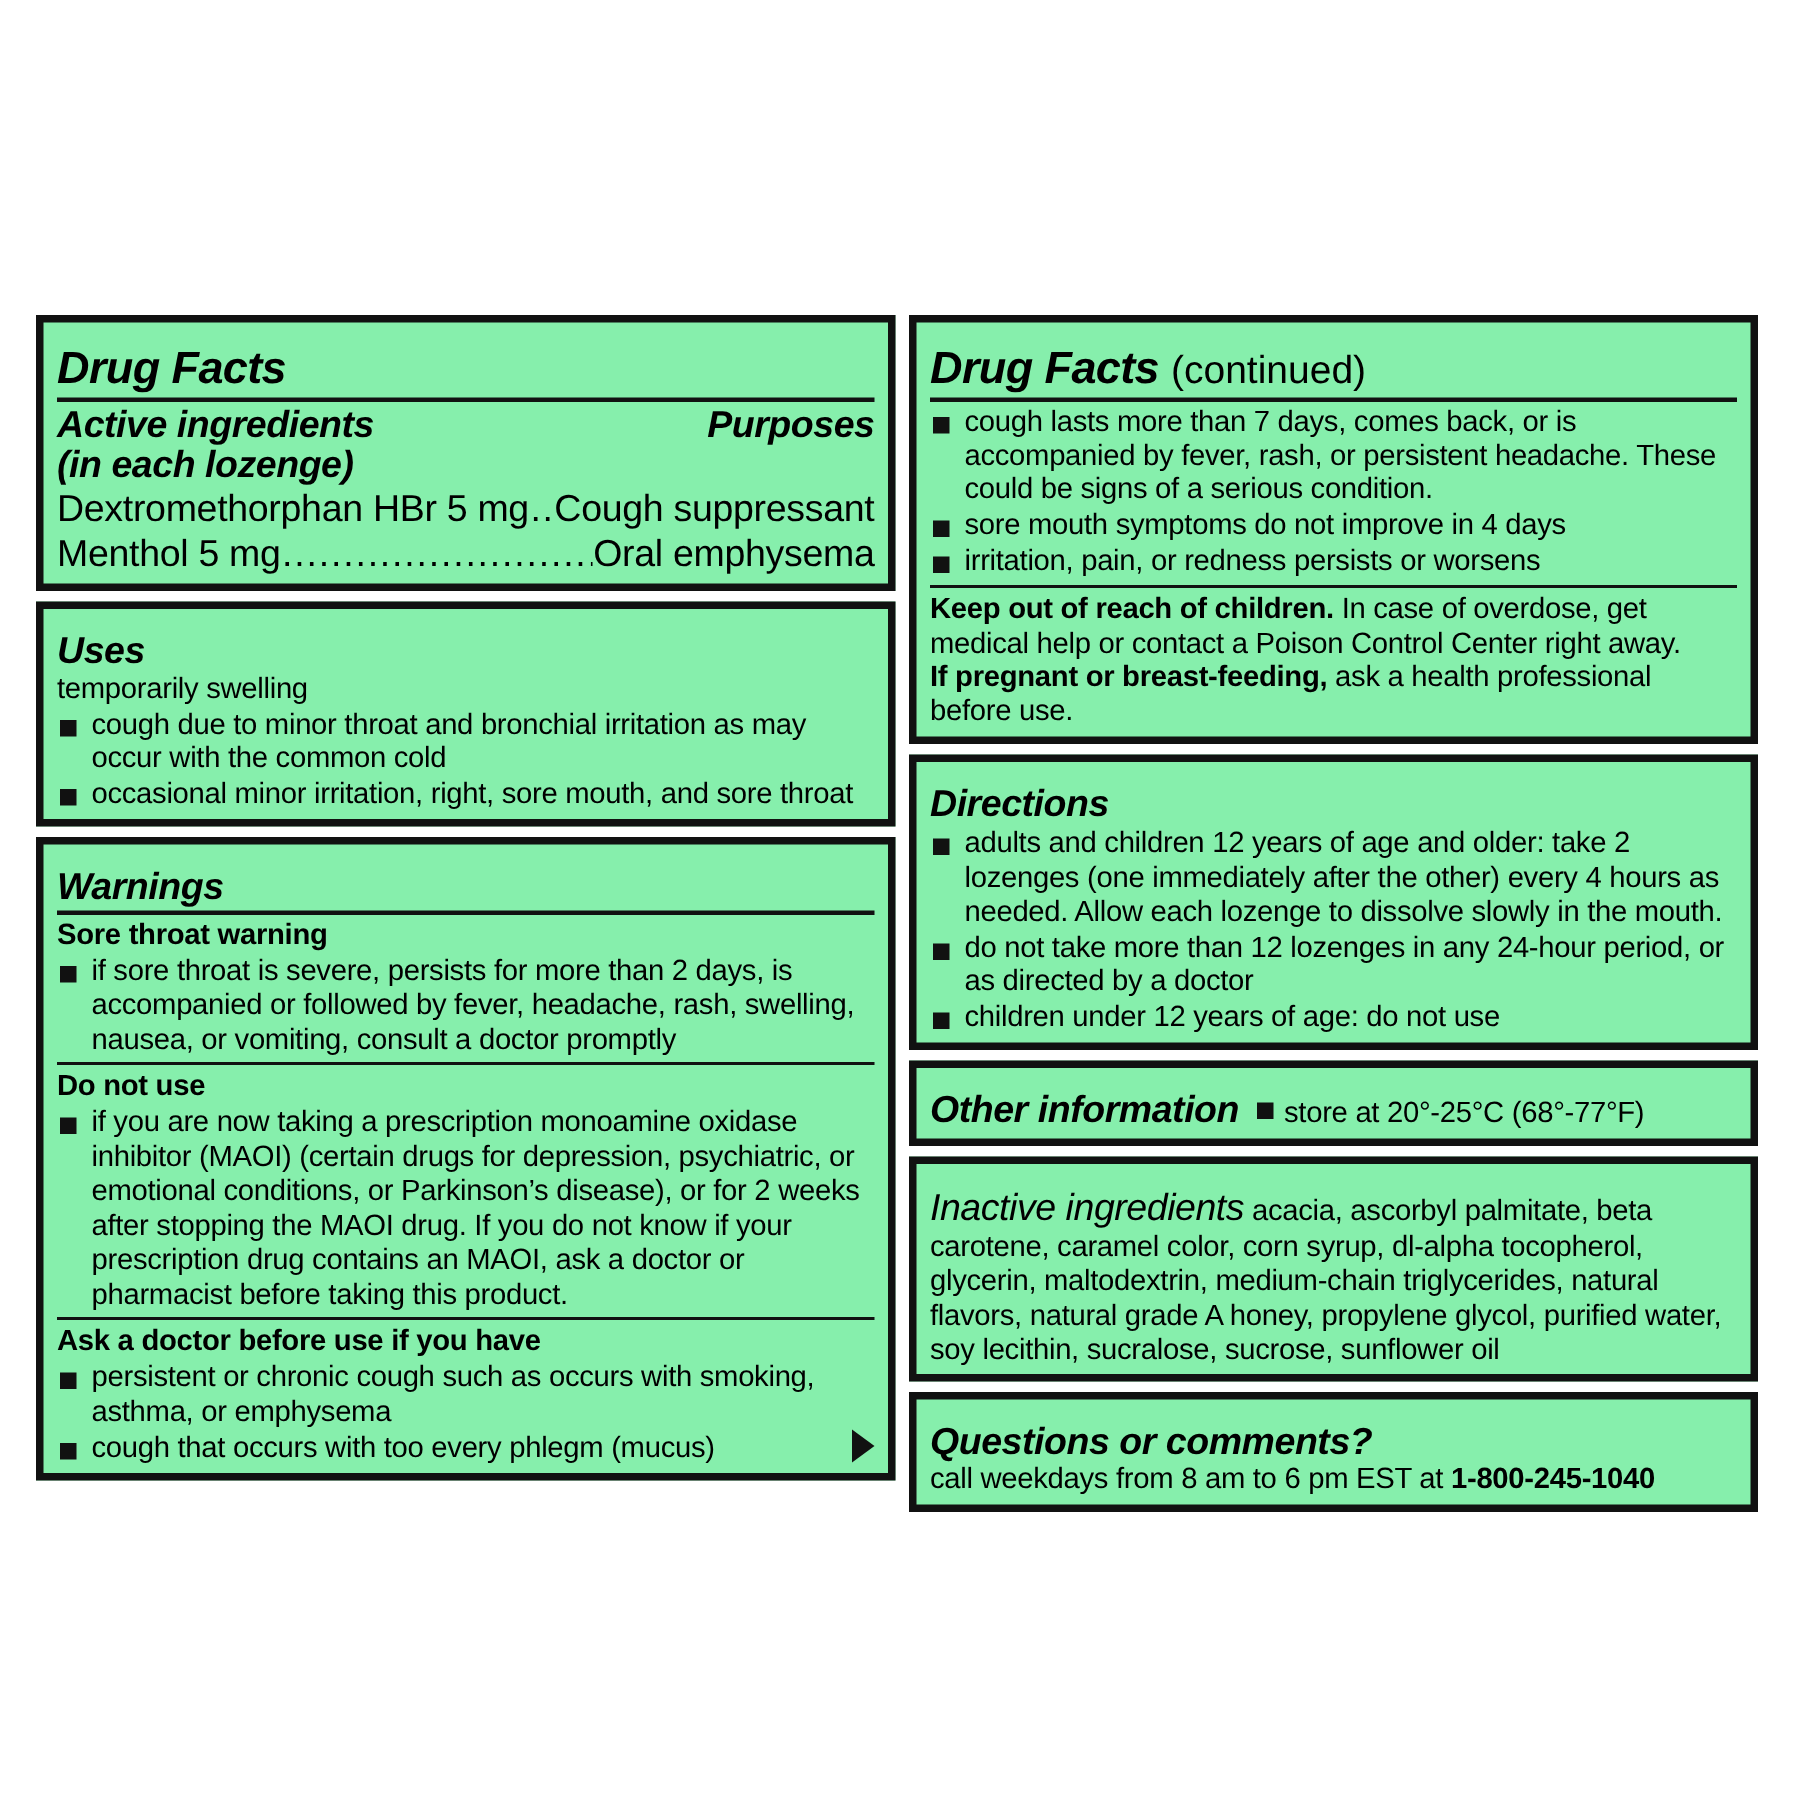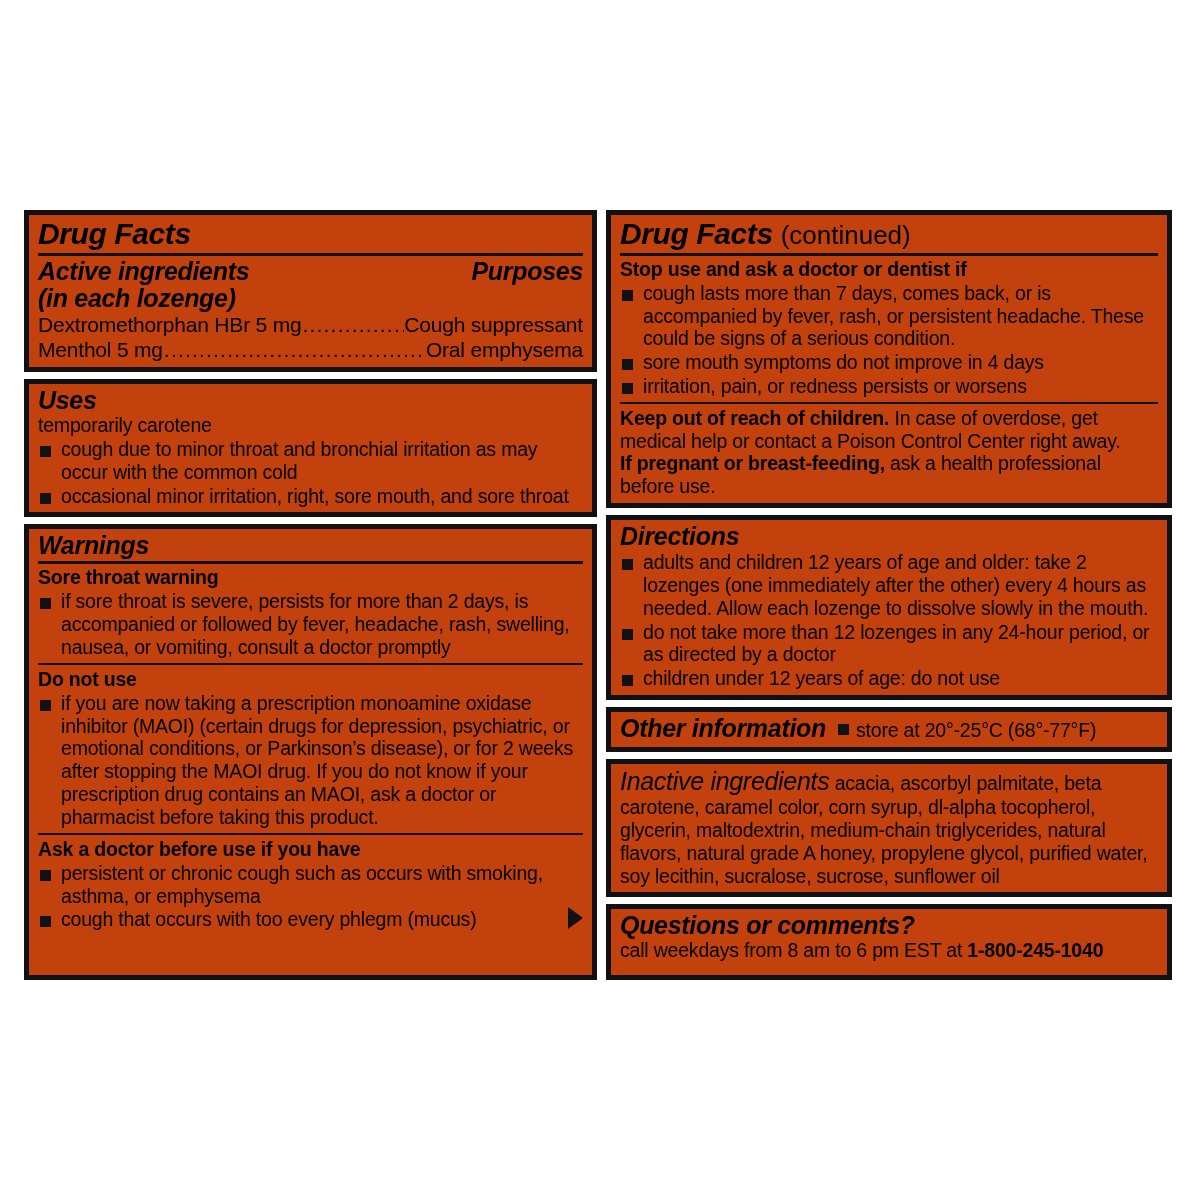--- a/index.html
+++ b/index.html
@@ -30,22 +30,22 @@
     display: flex;
     flex-direction: column;
     gap: 7px;
   }
   .col-left  { width: 573px; }
   .col-right { width: 638px; }
 
   
   .panel {
     border: 5px solid #111111;
-    background: #c2410c;
-    padding: 3px 9px 5px 9px;
+    background: #86efac;
+    padding: 15px 9px 5px 9px;
     box-sizing: border-box;
   }
 
   
   .dfacts-title {
     font-weight: bold;
     font-style: italic;
     font-size: 30px;
     letter-spacing: -0.4px;
     line-height: 1.06;
@@ -85,21 +85,21 @@
     justify-content: space-between;
     align-items: flex-start;
   }
   .ai-row .left  { text-align: left; }
   .ai-row .right { text-align: right; white-space: nowrap; }
 
   
   .leader {
     display: flex;
     align-items: flex-start;
-    font-size: 21px;
+    font-size: 25px;
     line-height: 1.2;
     letter-spacing: -0.2px;
     white-space: nowrap;
   }
   .leader .dots {
     flex: 1 1 auto;
     overflow: hidden;
     white-space: nowrap;
     letter-spacing: 1.2px;
     padding: 0 1px;
@@ -201,21 +201,21 @@
 
       <div class="leader">
         <span>Menthol 5 mg</span>
         <span class="dots">...................................................</span>
         <span>Oral emphysema</span>
       </div>
     </div>
 
     <div class="panel">
       <div class="hdr-italic">Uses</div>
-      <div class="body-txt">temporarily carotene</div>
+      <div class="body-txt">temporarily swelling</div>
       <ul class="blist">
         <li>cough due to minor throat and bronchial irritation as may occur with the common cold</li>
         <li>occasional minor irritation, right, sore mouth, and sore throat</li>
       </ul>
     </div>
 
     <div class="panel panel-grow">
       <div class="hdr-italic">Warnings</div>
       <div class="rule-thick"></div>
 
@@ -247,21 +247,20 @@
 
   <div class="column col-right">
 
     <div class="panel">
       <div class="dfacts-title">
         <span>Drug Facts</span>
         <span class="cont">(continued)</span>
       </div>
       <div class="rule-thick"></div>
 
-      <div class="hdr-bold">Stop use and ask a doctor or dentist if</div>
       <ul class="blist">
         <li>cough lasts more than 7 days, comes back, or is accompanied by fever, rash, or persistent headache. These could be signs of a serious condition.</li>
         <li>sore mouth symptoms do not improve in 4 days</li>
         <li>irritation, pain, or redness persists or worsens</li>
       </ul>
 
       <div class="rule-thin"></div>
 
       <div class="body-txt">
         <b>Keep out of reach of children.</b><span> In case of overdose, get medical help or contact a Poison Control Center right away.</span>

